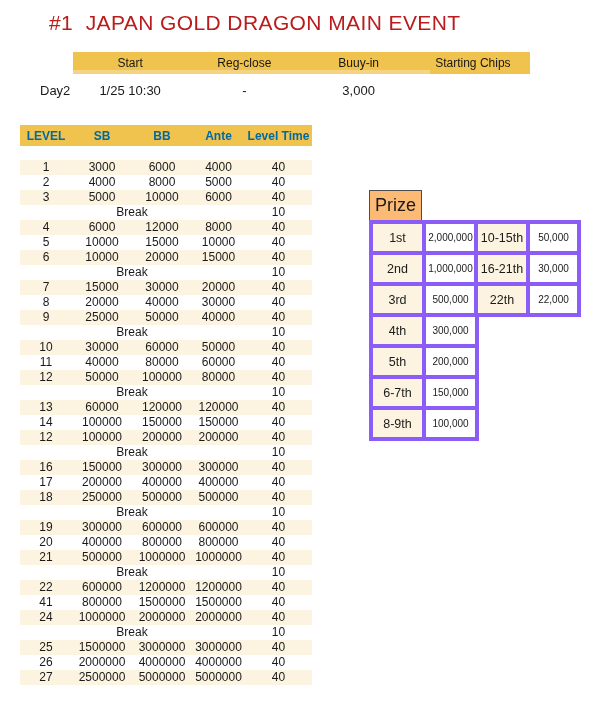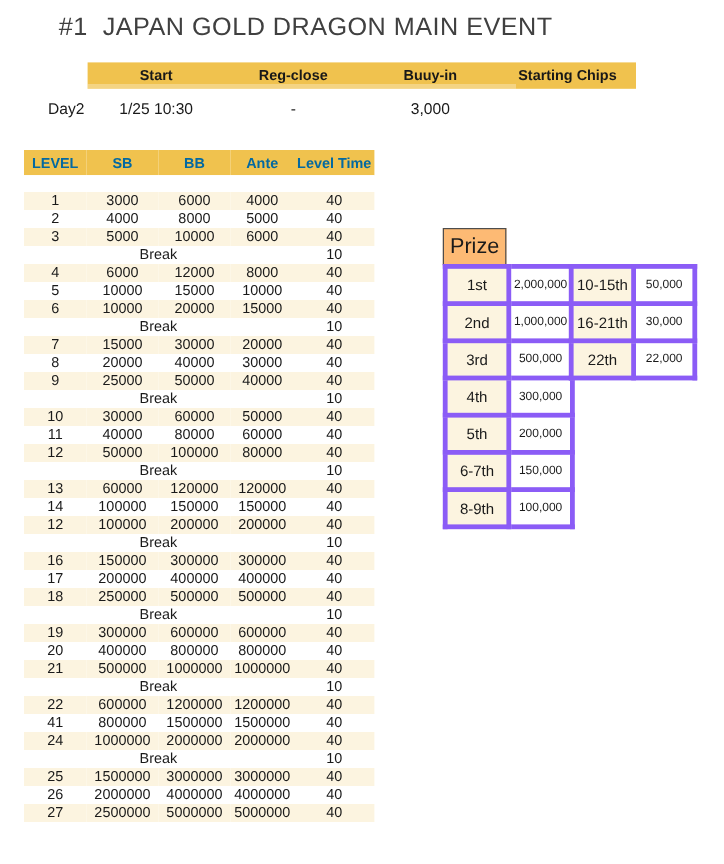--- a/index.html
+++ b/index.html
@@ -2,30 +2,30 @@
 <html><head>
 <meta charset="utf-8">
 <style>
   html,body{margin:0;padding:0;background:#ffffff;}
   .page{
     position:relative;width:603px;height:720px;background:#ffffff;
     font-family:"Liberation Sans",sans-serif;color:#1a1a1a;overflow:hidden;
   }
   .title{
     position:absolute;left:49px;top:11px;font-size:21px;letter-spacing:.4px;
-    white-space:pre;color:#404040;
+    white-space:pre;color:#b91c1c;
   }
   
   .info-bar{
     position:absolute;left:73px;top:52px;width:457px;height:22px;
     background:#F0C24E;display:flex;
   }
   .info-bar .col{
     flex:1;display:flex;align-items:center;justify-content:center;
-    font-size:12px;font-weight:bold;color:#181818;
+    font-size:12px;font-weight:normal;color:#181818;
   }
   .info-strip{
     position:absolute;left:0;bottom:0;width:357px;height:4px;
     background:rgba(255,255,255,.30);
   }
   .day-label{position:absolute;left:40px;top:83px;font-size:13px;}
   .info-row{
     position:absolute;left:73px;top:83px;width:457px;display:flex;font-size:13px;
   }
   .info-row .col{flex:1;text-align:center;}

